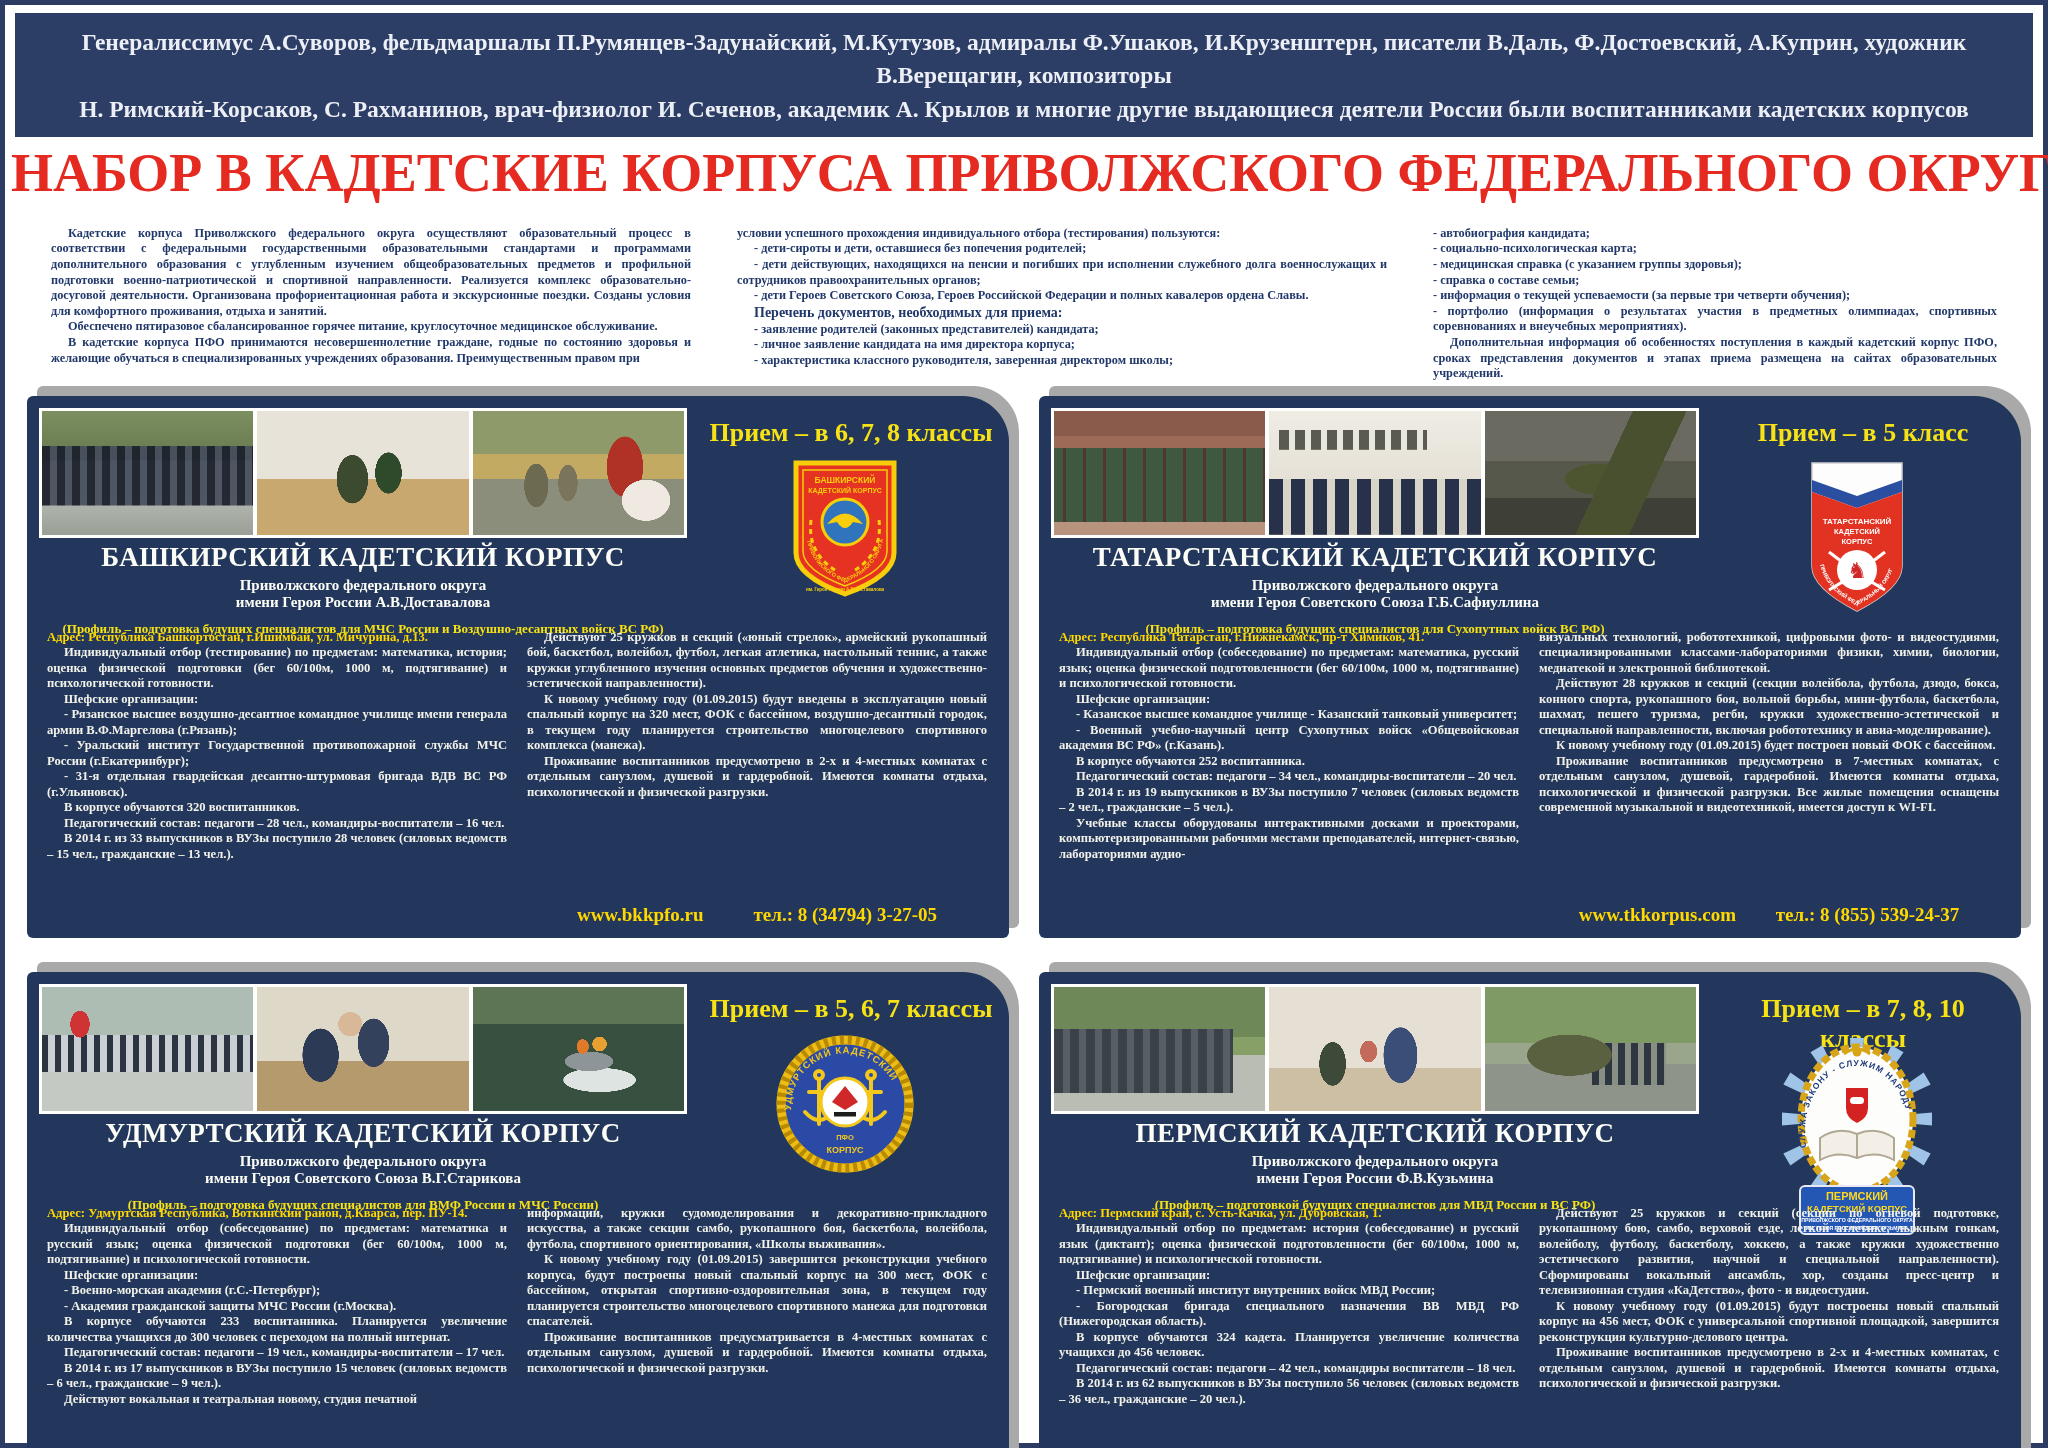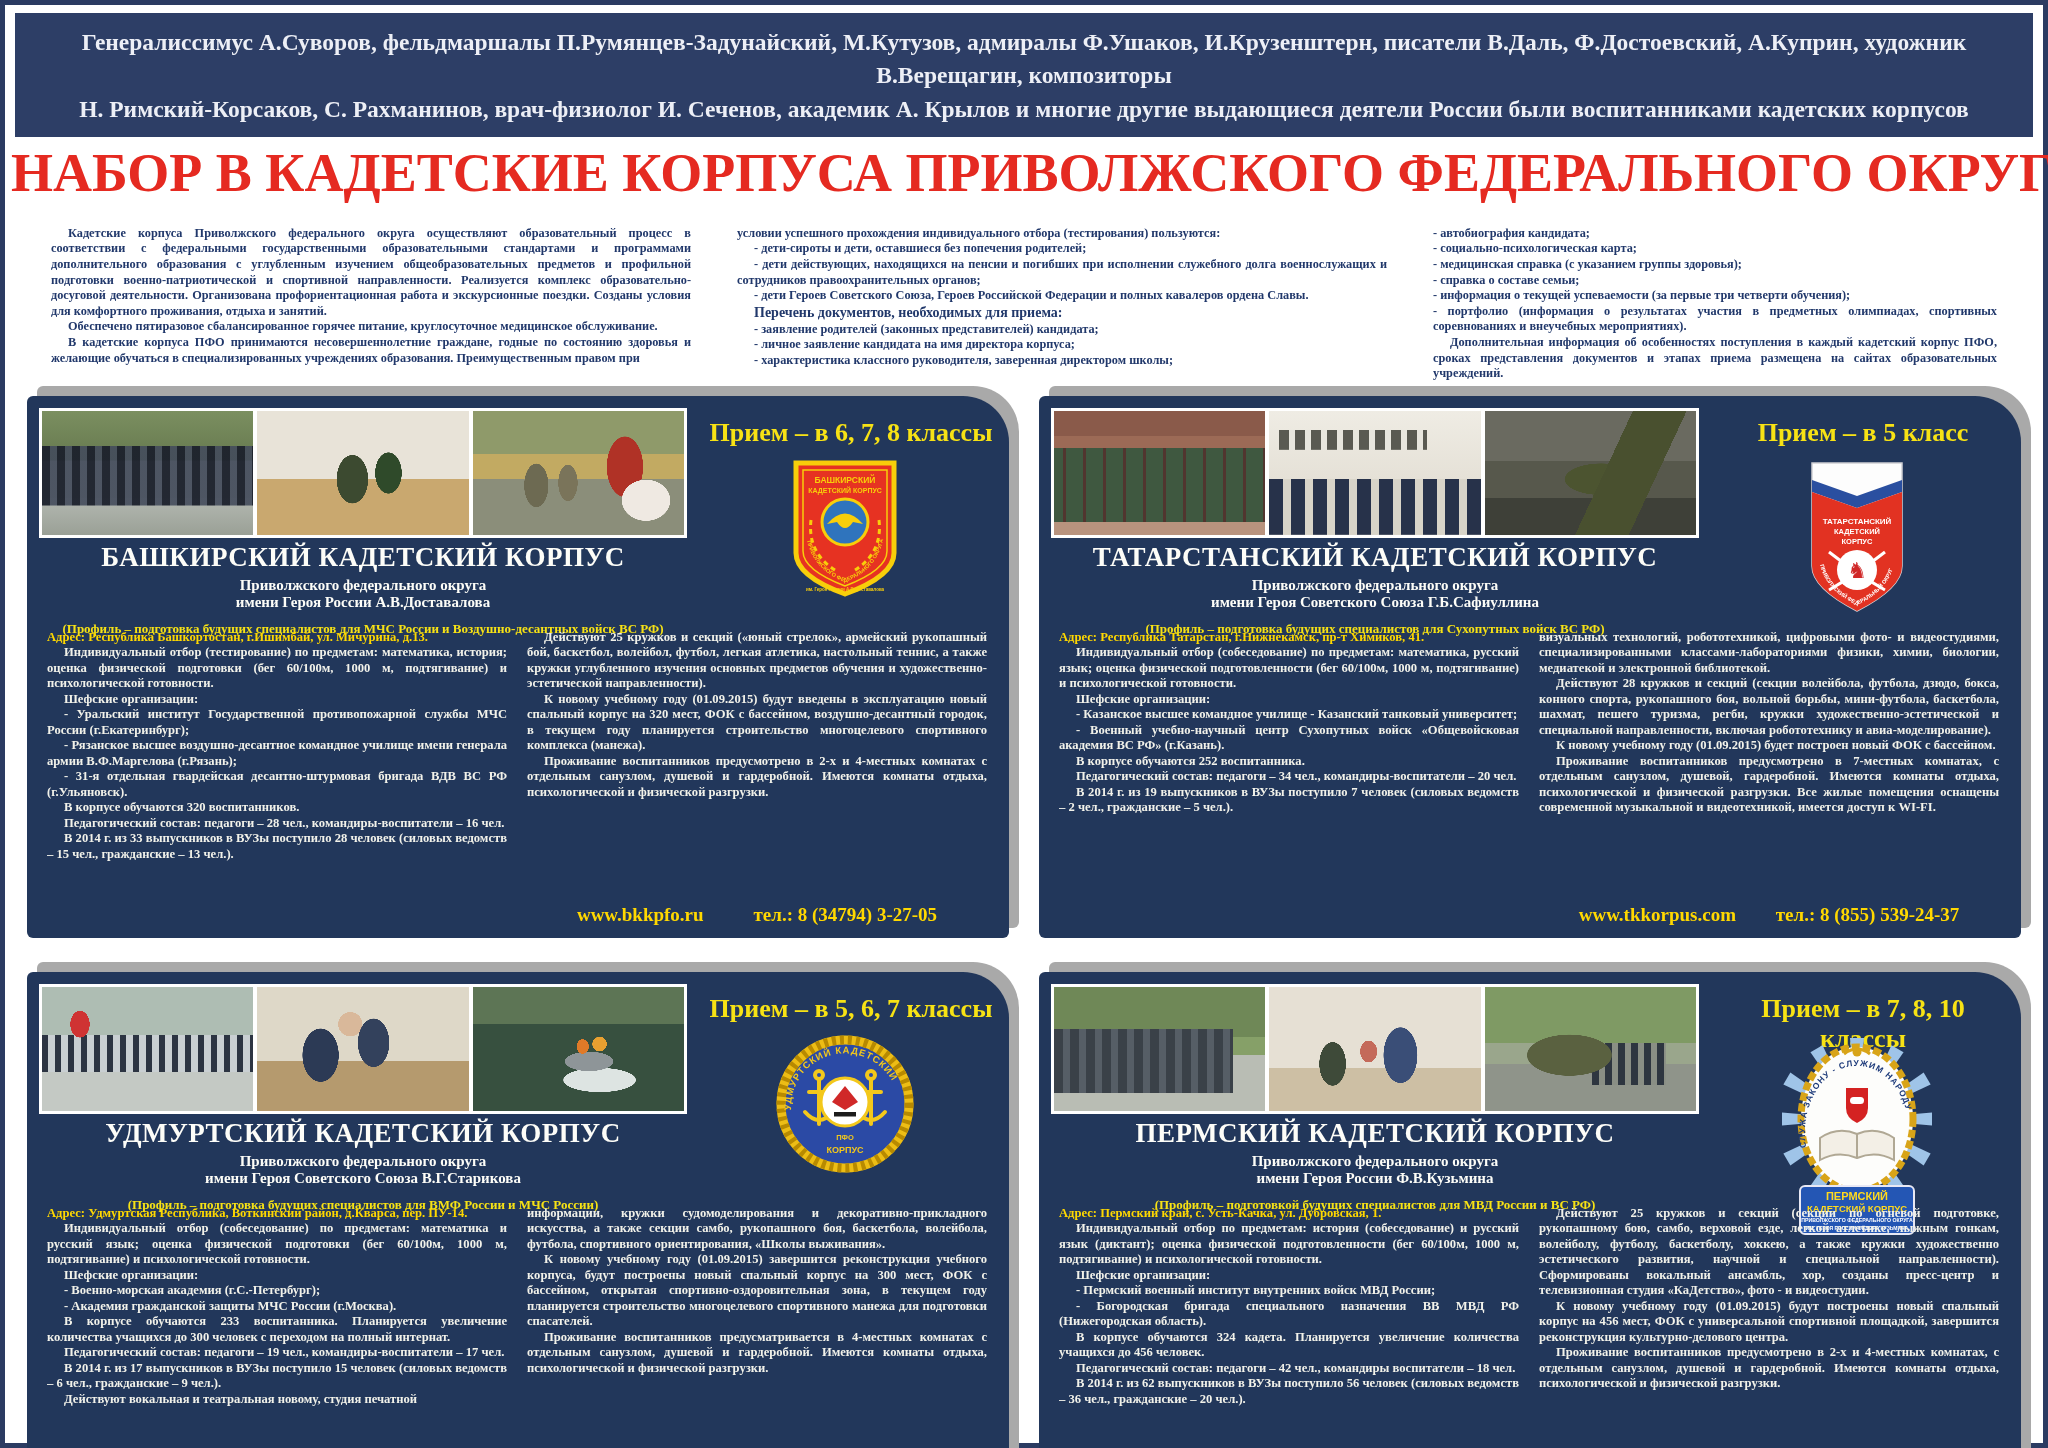--- a/index.html
+++ b/index.html
@@ -138,22 +138,22 @@
         <div class="corps-name">БАШКИРСКИЙ КАДЕТСКИЙ КОРПУС</div>
         <div class="district">Приволжского федерального округа</div>
         <div class="named">имени Героя России А.В.Доставалова</div>
         <div class="profile">(Профиль – подготовка будущих специалистов для МЧС России и Воздушно-десантных войск ВС РФ)</div>
       </div>
       <div class="body">
         <div class="colL">
           <p class="addr">Адрес: Республика Башкортостан, г.Ишимбай, ул. Мичурина, д.13.</p>
           <p>Индивидуальный отбор (тестирование) по предметам: математика, история; оценка физической подготовки (бег 60/100м, 1000 м, подтягивание) и психологической готовности.</p>
           <p>Шефские организации:</p>
+          <p>- Рязанское высшее воздушно-десантное командное училище имени генерала армии В.Ф.Маргелова (г.Рязань);</p>
           <p>- Уральский институт Государственной противопожарной службы МЧС России (г.Екатеринбург);</p>
-          <p>- Рязанское высшее воздушно-десантное командное училище имени генерала армии В.Ф.Маргелова (г.Рязань);</p>
           <p>- 31-я отдельная гвардейская десантно-штурмовая бригада ВДВ ВС РФ (г.Ульяновск).</p>
           <p>В корпусе обучаются 320 воспитанников.</p>
           <p>Педагогический состав: педагоги – 28 чел., командиры-воспитатели – 16 чел.</p>
           <p>В 2014 г. из 33 выпускников в ВУЗы поступило 28 человек (силовых ведомств – 15 чел., гражданские – 13 чел.).</p>
         </div>
         <div class="colR">
           <p>Действуют 25 кружков и секций («юный стрелок», армейский рукопашный бой, баскетбол, волейбол, футбол, легкая атлетика, настольный теннис, а также кружки углубленного изучения основных предметов обучения и художественно-эстетической направленности).</p>
           <p>К новому учебному году (01.09.2015) будут введены в эксплуатацию новый спальный корпус на 320 мест, ФОК с бассейном, воздушно-десантный городок, в текущем году планируется строительство многоцелевого спортивного комплекса (манежа).</p>
           <p>Проживание воспитанников предусмотрено в 2-х и 4-местных комнатах с отдельным санузлом, душевой и гардеробной. Имеются комнаты отдыха, психологической и физической разгрузки.</p>
           <div class="contact">
@@ -197,20 +197,21 @@
       <div class="body">
         <div class="colL">
           <p class="addr">Адрес: Республика Татарстан, г.Нижнекамск, пр-т Химиков, 41.</p>
           <p>Индивидуальный отбор (собеседование) по предметам: математика, русский язык; оценка физической подготовленности (бег 60/100м, 1000 м, подтягивание) и психологической готовности.</p>
           <p>Шефские организации:</p>
           <p>- Казанское высшее командное училище - Казанский танковый университет;</p>
           <p>- Военный учебно-научный центр Сухопутных войск «Общевойсковая академия ВС РФ» (г.Казань).</p>
           <p>В корпусе обучаются 252 воспитанника.</p>
           <p>Педагогический состав: педагоги – 34 чел., командиры-воспитатели – 20 чел.</p>
           <p>В 2014 г. из 19 выпускников в ВУЗы поступило 7 человек (силовых ведомств – 2 чел., гражданские – 5 чел.).</p>
+          <p>Учебные классы оборудованы интерактивными досками и проекторами, компьютеризированными рабочими местами преподавателей, интернет-связью, лабораториями аудио-</p>
         </div>
         <div class="colR">
           <p style="text-indent:0;">визуальных технологий, робототехникой, цифровыми фото- и видеостудиями, специализированными классами-лабораториями физики, химии, биологии, медиатекой и электронной библиотекой.</p>
           <p>Действуют 28 кружков и секций (секции волейбола, футбола, дзюдо, бокса, конного спорта, рукопашного боя, вольной борьбы, мини-футбола, баскетбола, шахмат, пешего туризма, регби, кружки художественно-эстетической и специальной направленности, включая робототехнику и авиа-моделирование).</p>
           <p>К новому учебному году (01.09.2015) будет построен новый ФОК с бассейном.</p>
           <p>Проживание воспитанников предусмотрено в 7-местных комнатах, с отдельным санузлом, душевой, гардеробной. Имеются комнаты отдыха, психологической и физической разгрузки. Все жилые помещения оснащены современной музыкальной и видеотехникой, имеется доступ к WI-FI.</p>
           <div class="contact">
             <span>www.tkkorpus.com</span>
             <span>тел.:  8 (855) 539-24-37</span>
           </div>

